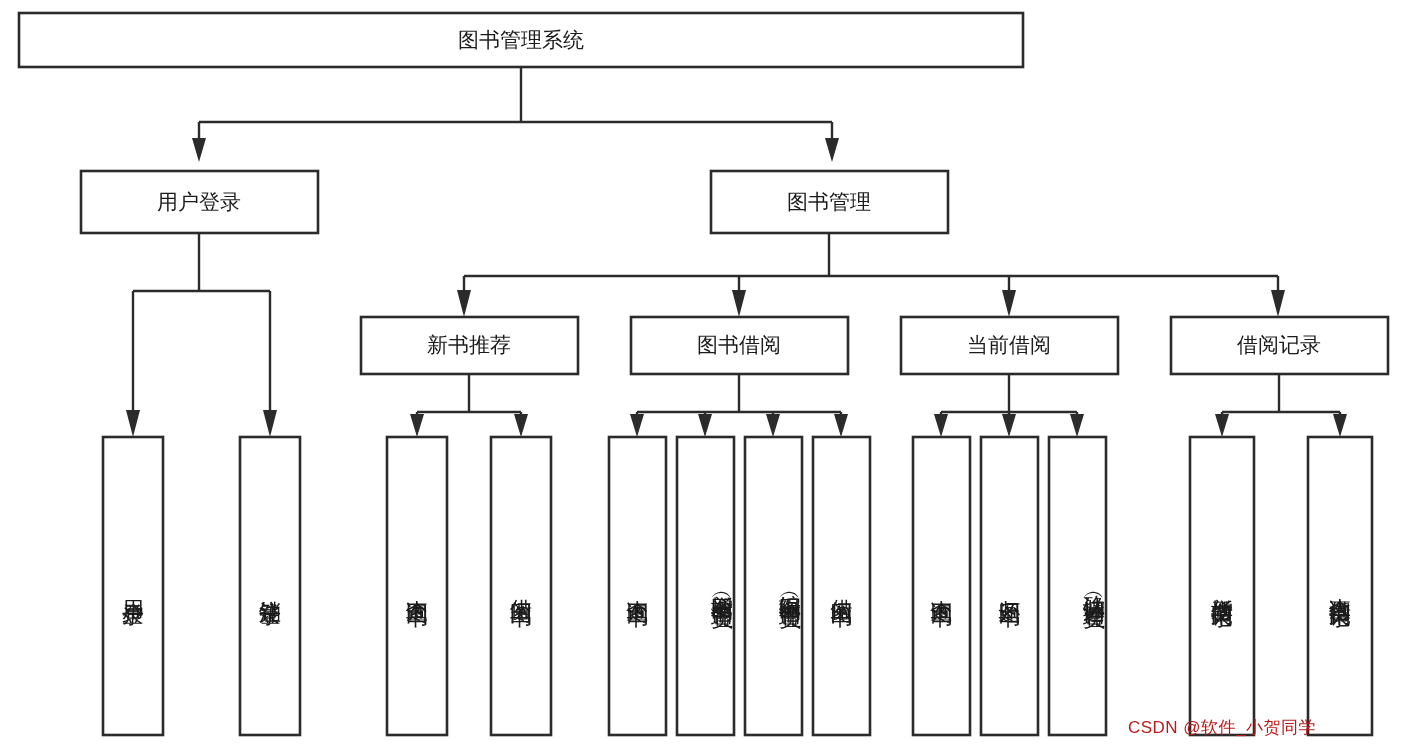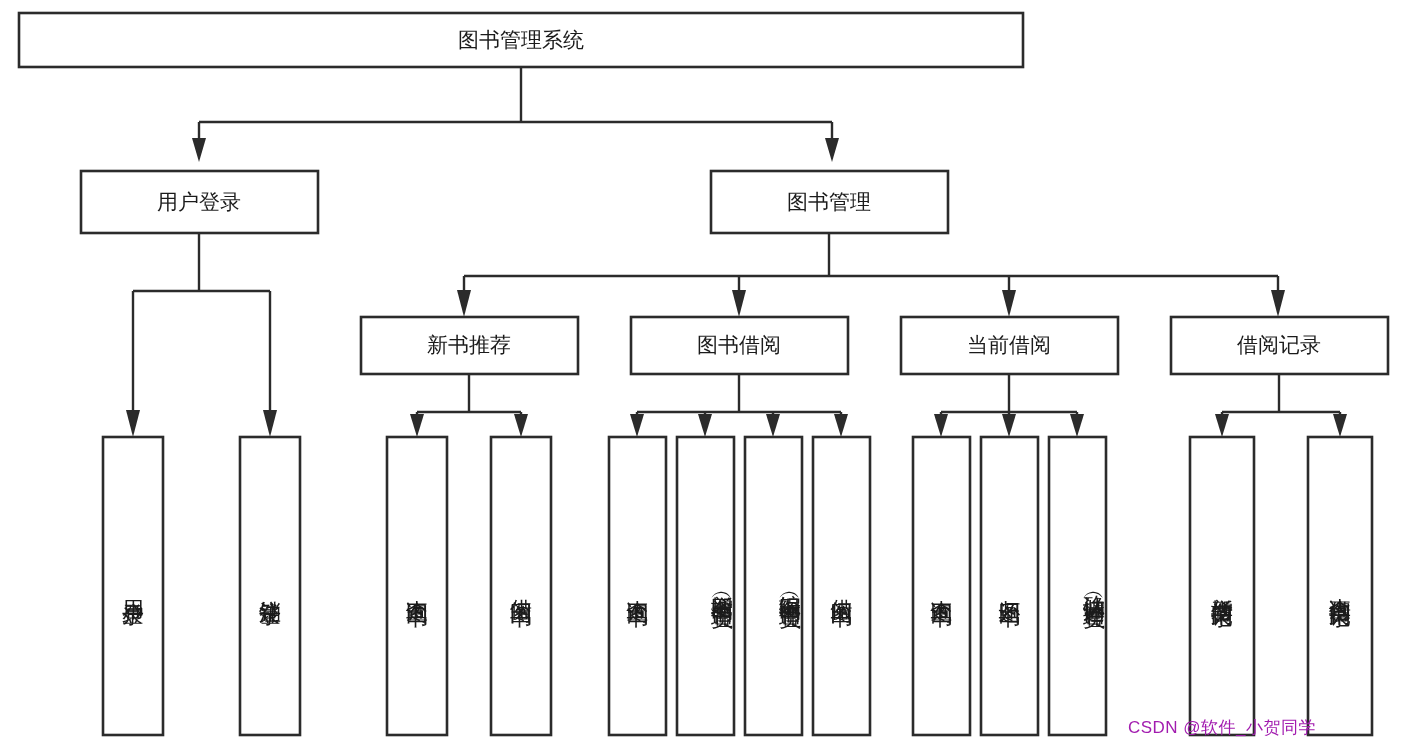--- a/index.html
+++ b/index.html
@@ -59,21 +59,21 @@
     white-space: nowrap;
     text-align: center;
     pointer-events: none;
   }
   .watermark {
     position: absolute;
     right: 8px;
     bottom: 8px;
     font-family: "Liberation Sans", "DejaVu Sans", sans-serif;
     font-size: 17px;
-    color: #a21caf;
+    color: #b91c1c;
     letter-spacing: 0.5px;
     white-space: nowrap;
   }
 </style>
 </head>
 <body>
 
 <div id="diagram-root">
 
   <svg class="tree-canvas" viewBox="0 0 1405 747">

